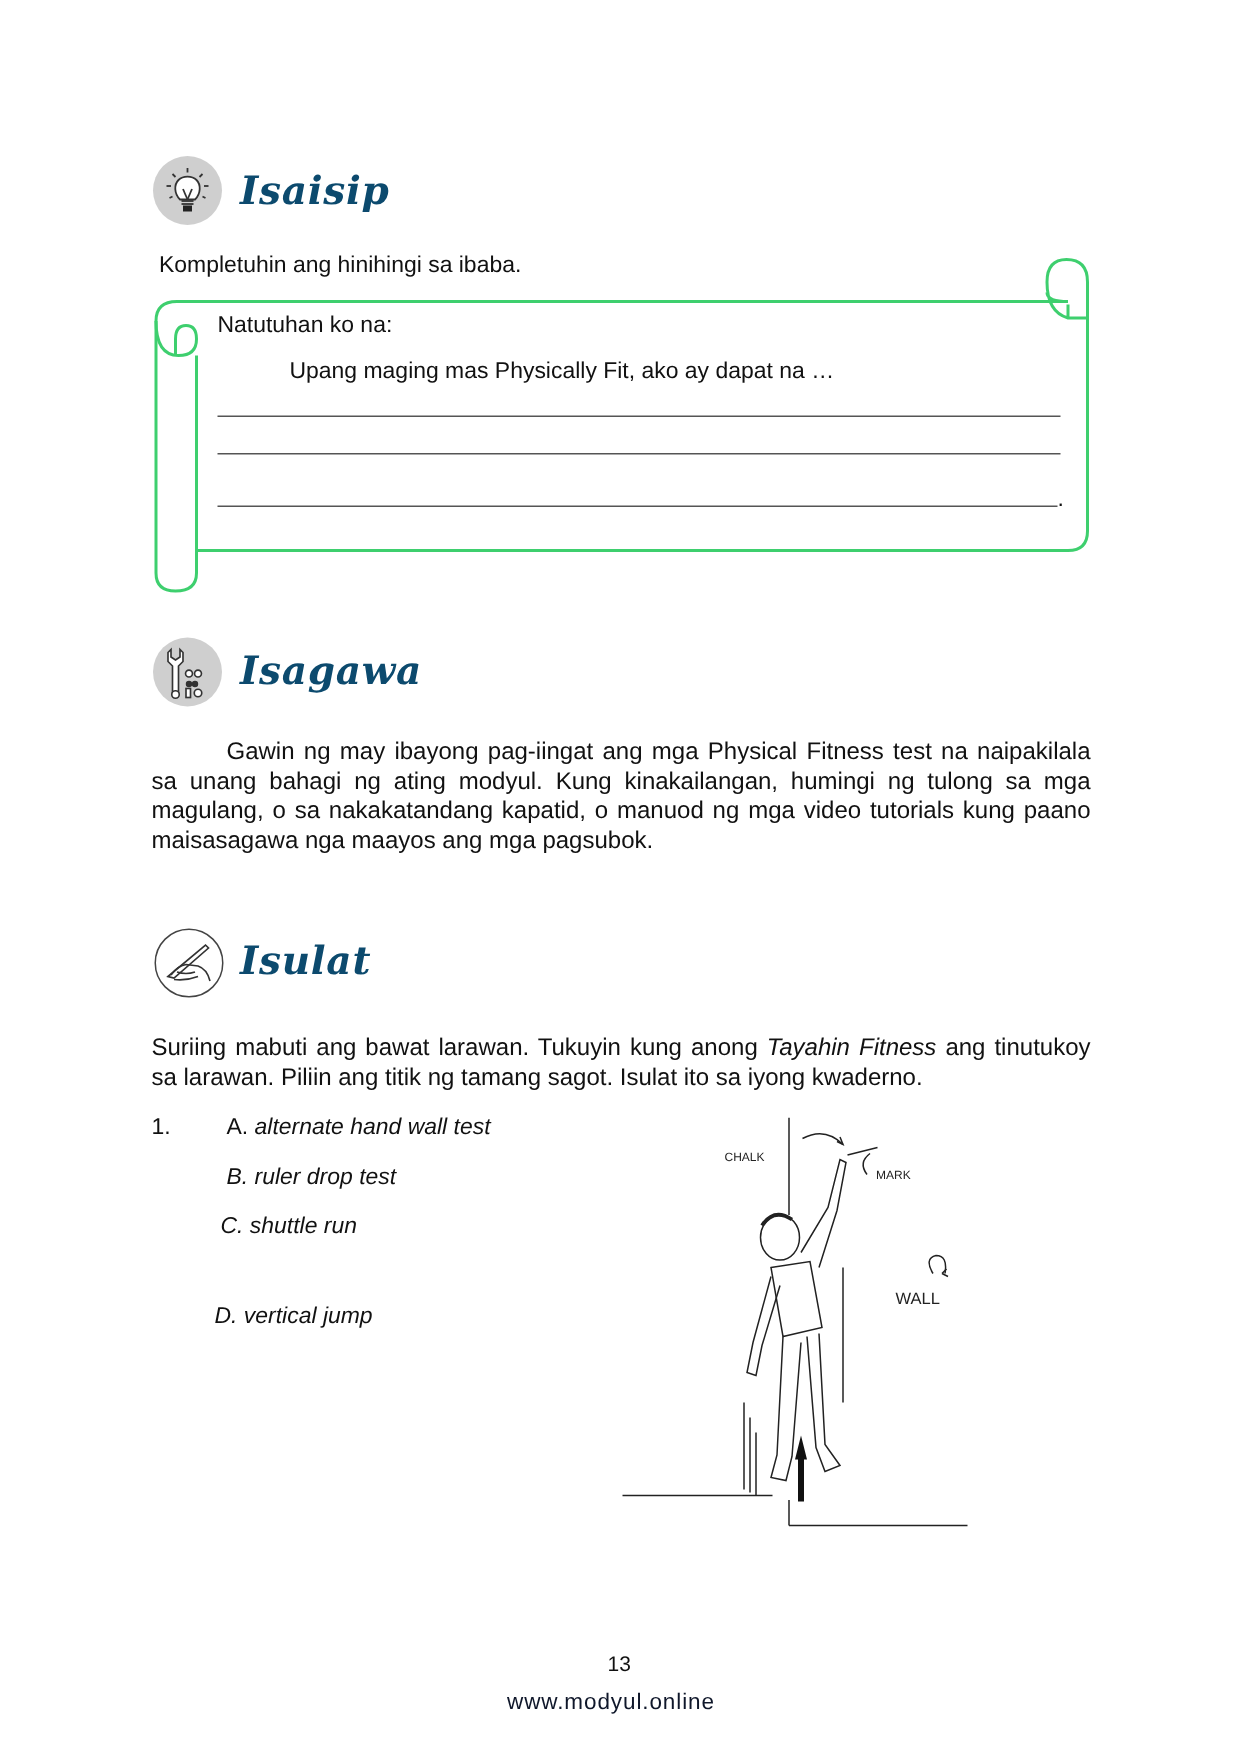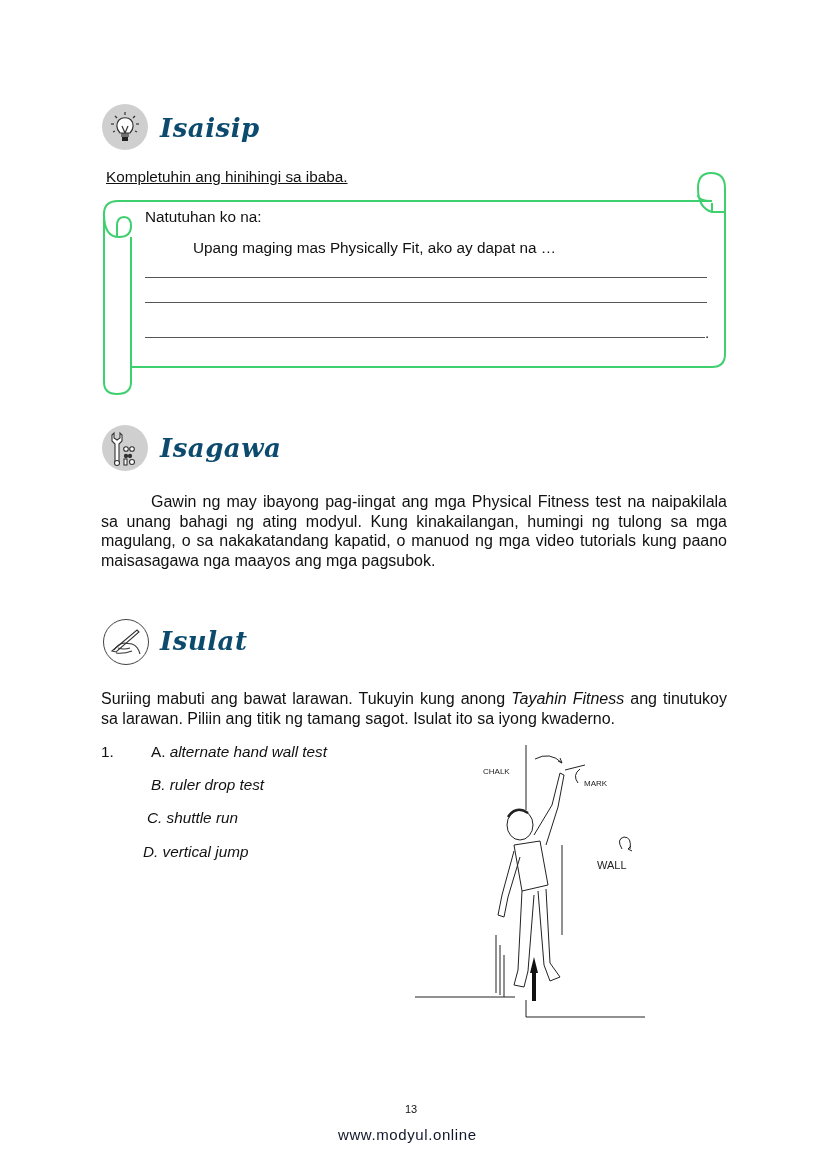--- a/index.html
+++ b/index.html
@@ -34,21 +34,21 @@
       <line x1="9" y1="20" x2="12" y2="20"></line>
         <line x1="34" y1="20" x2="37" y2="20"></line>
       <line x1="11" y1="28" x2="13" y2="27"></line>
         <line x1="35" y1="28" x2="33" y2="27"></line>
     </g>
     <rect x="20" y="33" width="6" height="4" fill="#222"></rect>
   </svg>
 </div>
 <div class="sec-title" style="left:160px; top:113px;">Isaisip</div>
 
-<div class="txt" style="left:106px; top:167px;text-decoration:underline;">Kompletuhin ang hinihingi sa ibaba.</div>
+<div class="txt" style="left:106px; top:167px;">Kompletuhin ang hinihingi sa ibaba.</div>
 
 <svg class="scroll-svg" width="826" height="420" viewBox="0 0 826 420" style="top:0;">
   <g stroke="#3ecf6e" stroke-width="2" fill="none">
 
     <path d="M118 201 L712 201"></path>
 
     <path d="M118 201 Q104 201 104 214 Q104 237 119 237 Q131 237 131 226 Q131 217 124 217 Q117 217 117 226 L117 237"></path>
 
     <path d="M104 214 L104 382 Q104 394 117 394 Q131 394 131 382 L131 237"></path>
 
@@ -109,21 +109,21 @@
   <span class="ital">alternate hand wall test</span>
 </div>
 <div class="txt ital" style="left:151px; top:775px;">
   <span>B.</span>
   <span>ruler drop test</span>
 </div>
 <div class="txt ital" style="left:147px; top:808px;">
   <span>C.</span>
   <span>shuttle run</span>
 </div>
-<div class="txt ital" style="left:143px; top:842px;">
+<div class="txt ital" style="left:143px; top:868px;">
   <span>D.</span>
   <span>vertical jump</span>
 </div>
 
 <div class="abs" style="left:410px; top:745px; width:250px; height:290px;">
   <svg width="250" height="290" viewBox="0 0 250 290">
     <g stroke="#222" stroke-width="1" fill="none">
 
       <line x1="116" y1="0" x2="116" y2="65"></line>
       <line x1="152" y1="100" x2="152" y2="190"></line>
@@ -159,14 +159,14 @@
     </g>
 
     <path d="M120 228 L124 212 L128 228 Z" fill="#111"></path>
     <rect x="122" y="226" width="4" height="30" fill="#111"></rect>
     <text x="73" y="29" font-family="Liberation Sans, sans-serif" font-size="8" fill="#222">CHALK</text>
     <text x="174" y="41" font-family="Liberation Sans, sans-serif" font-size="8" fill="#222">MARK</text>
     <text x="187" y="124" font-family="Liberation Sans, sans-serif" font-size="11" fill="#222">WALL</text>
   </svg>
 </div>
 
-<div class="txt" style="left:405px; top:1100px; font-size:11px;">13</div>
+<div class="txt" style="left:405px; top:1100px; font-size:14px;">13</div>
 <div class="txt" style="left:338px; top:1125px; font-size:15px; color:#0f172a; letter-spacing:0.6px;">www.modyul.online</div>
 
 </body></html>

